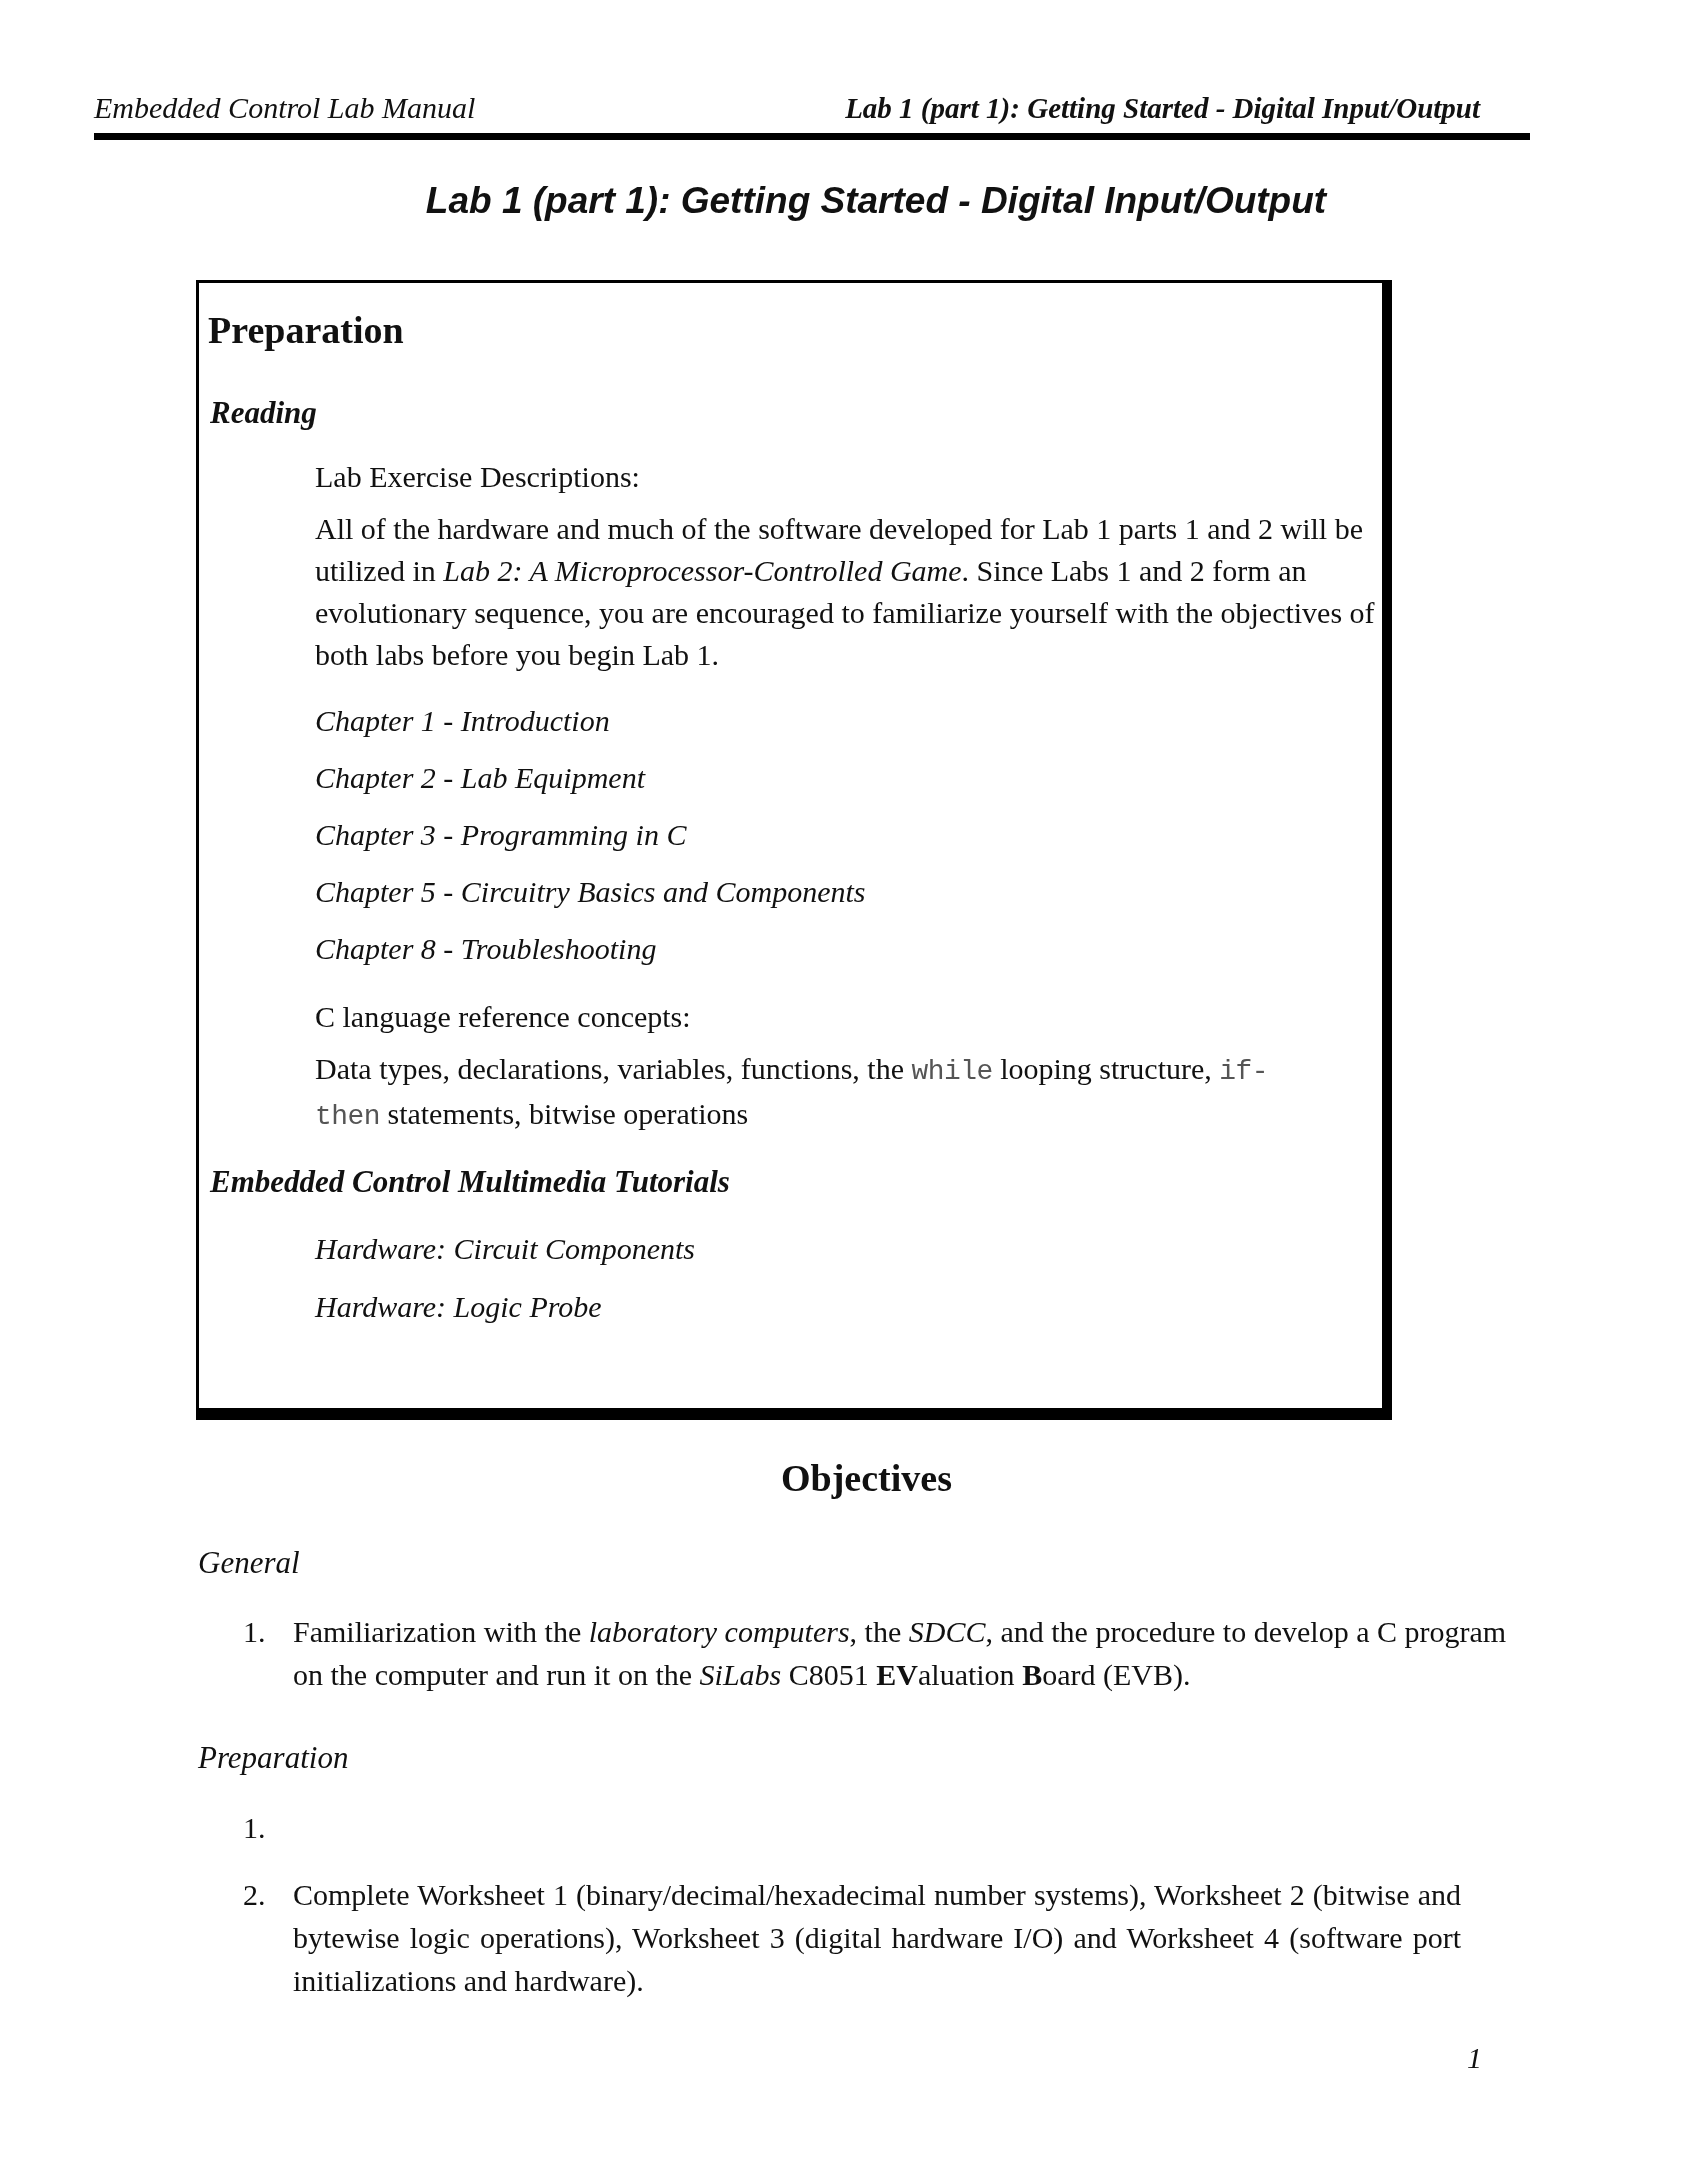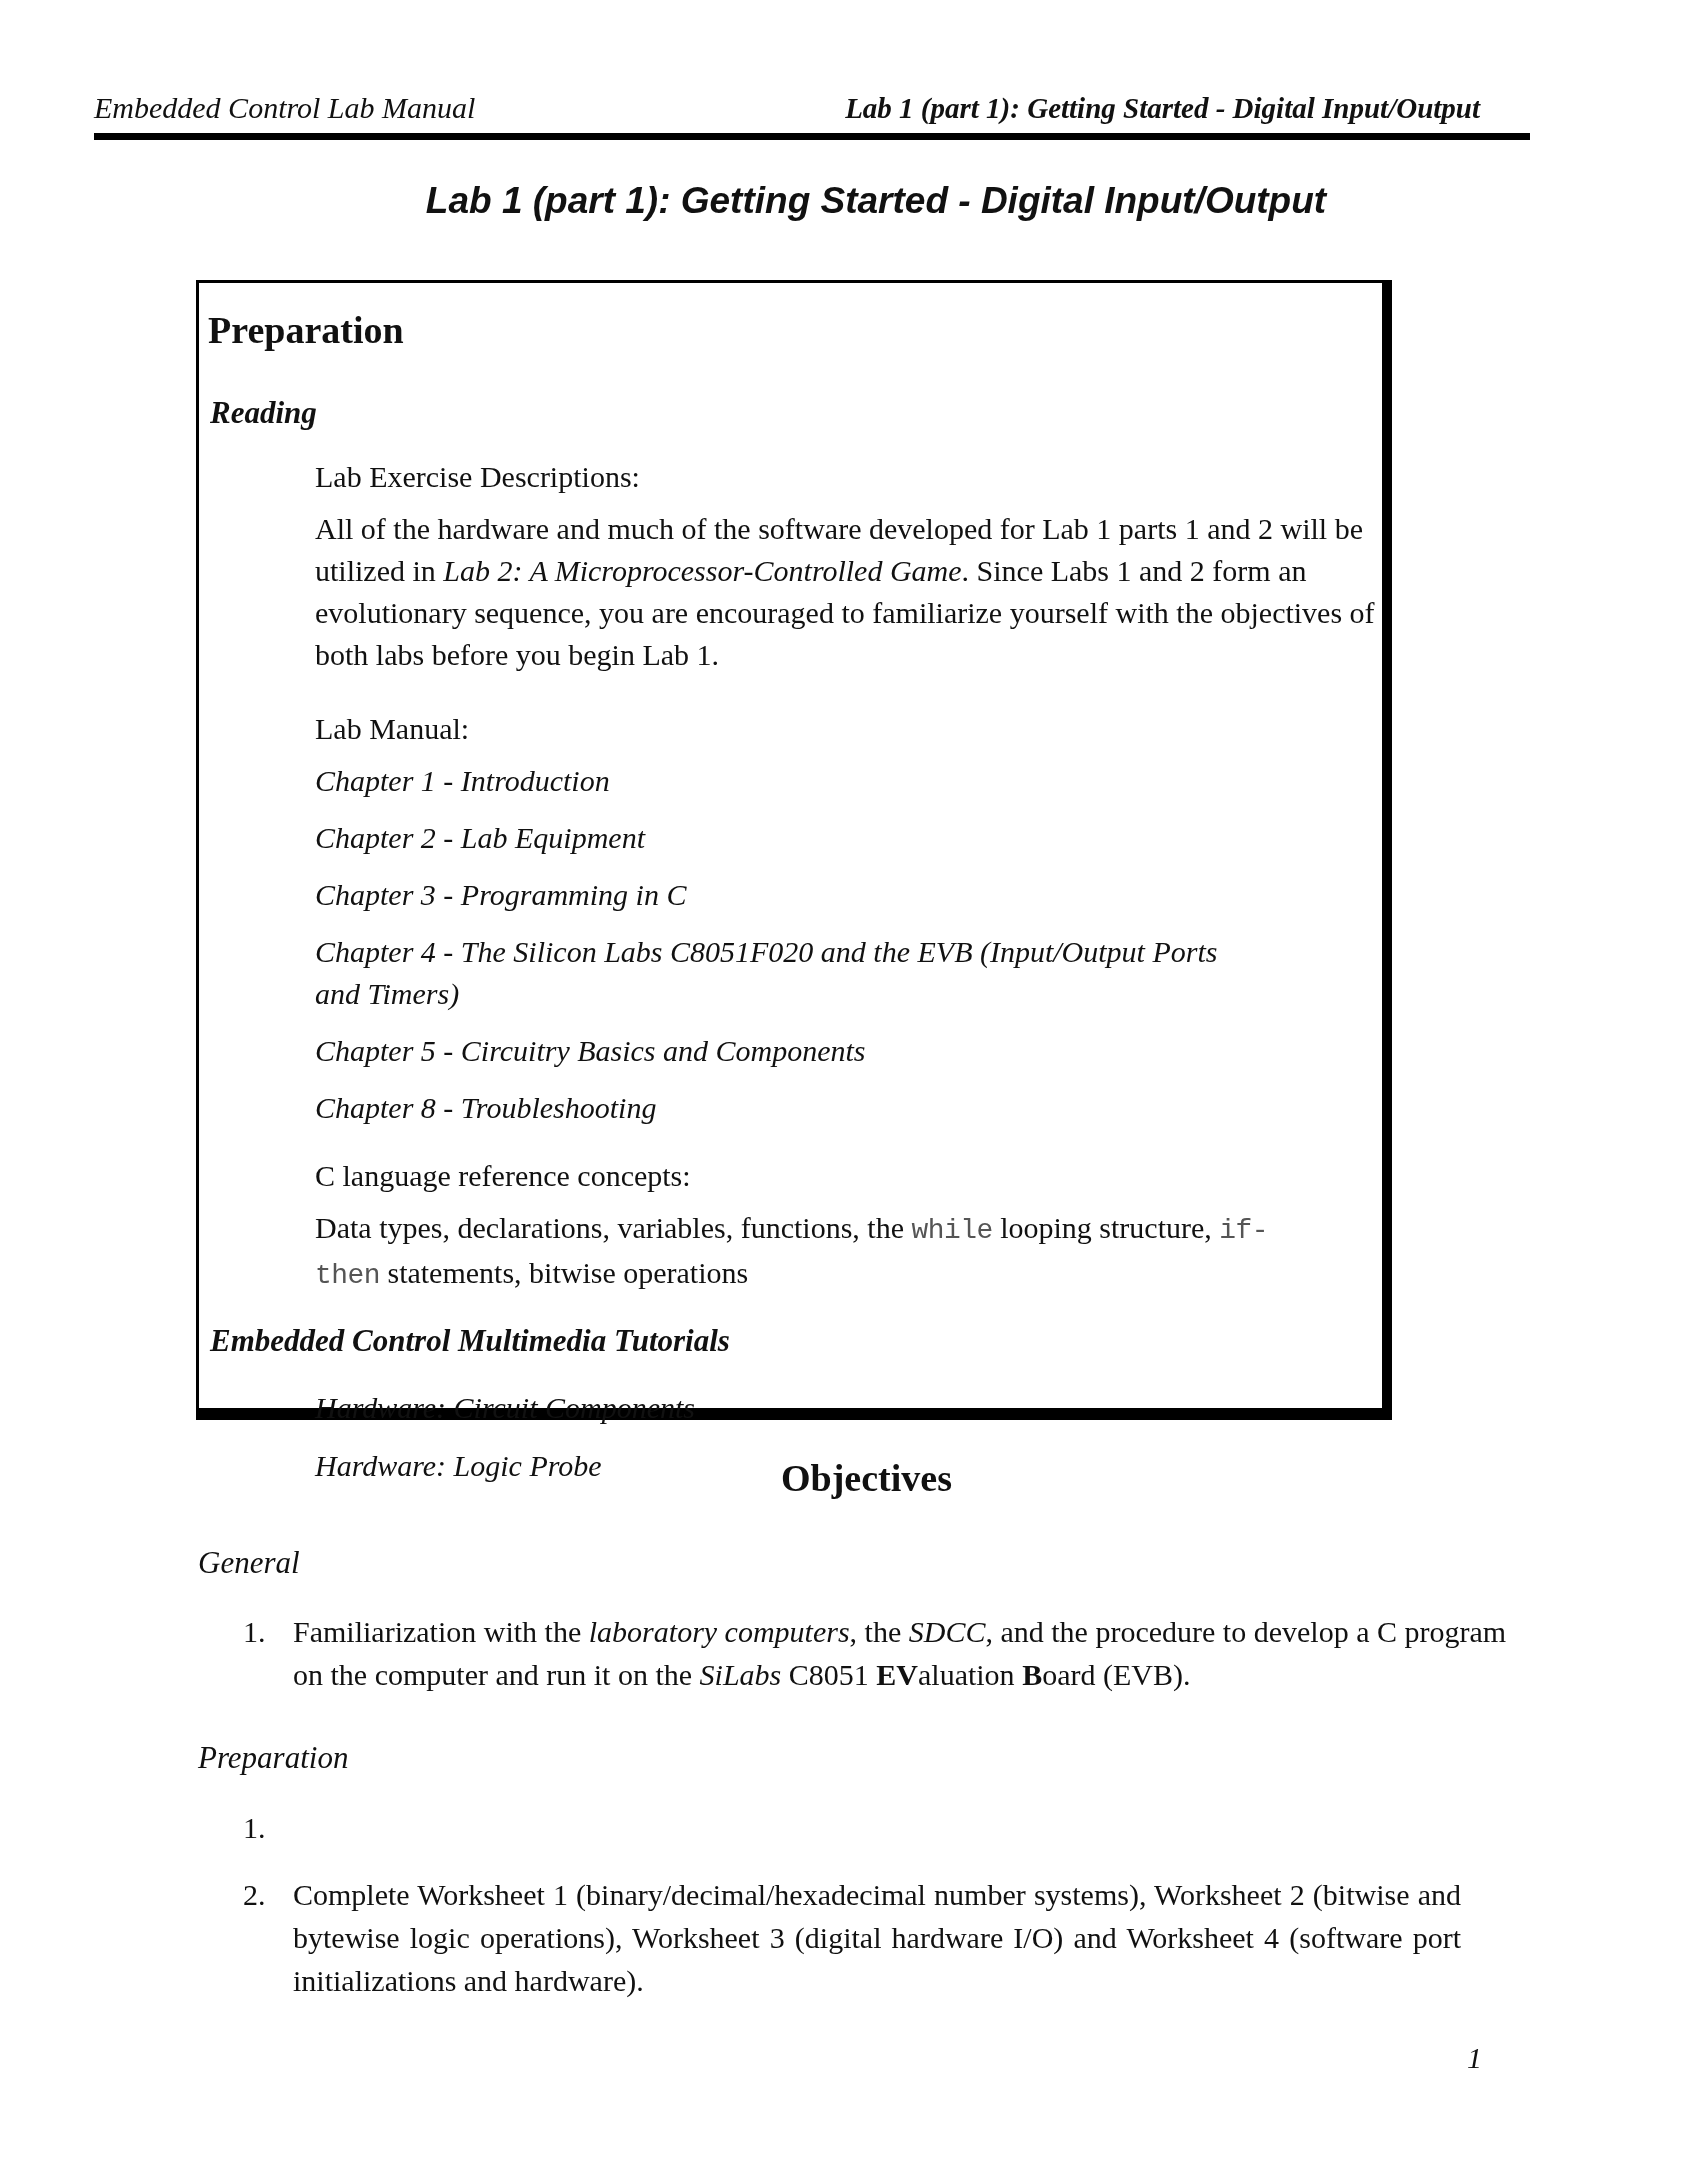--- a/index.html
+++ b/index.html
@@ -109,25 +109,23 @@
 
   <div class="prep-box">
     <h2 class="box-heading">Preparation</h2>
 
     <h3 class="sub-heading">Reading</h3>
 
     <div class="indent">
       <p class="label">Lab Exercise Descriptions:</p>
       <p class="para para-reading"><span class="run-normal">All of the hardware and much of the software developed for Lab 1 parts 1 and 2 will be utilized in </span><span class="run-italic">Lab 2: A Microprocessor-Controlled Game</span><span class="run-normal">. Since Labs 1 and 2 form an evolutionary sequence, you are encouraged to familiarize yourself with the objectives of both labs before you begin Lab 1.</span></p>
 
-      <p class="label label-manual">Lab Manual:</p>
       <p class="chapter">Chapter 1 - Introduction</p>
       <p class="chapter">Chapter 2 - Lab Equipment</p>
       <p class="chapter">Chapter 3 - Programming in C</p>
-      <p class="chapter">Chapter 4 - The Silicon Labs C8051F020 and the EVB (Input/Output Ports and Timers)</p>
       <p class="chapter">Chapter 5 - Circuitry Basics and Components</p>
       <p class="chapter">Chapter 8 - Troubleshooting</p>
 
       <p class="label">C language reference concepts:</p>
       <p class="para para-cref"><span class="run-normal">Data types, declarations, variables, functions, the </span><span class="run-code">while</span><span class="run-normal"> looping structure, </span><span class="run-code">if-then</span><span class="run-normal"> statements, bitwise operations</span></p>
     </div>
 
     <div class="tutorials">
       <h3 class="sub-heading">Embedded Control Multimedia Tutorials</h3>
       <div class="indent">

